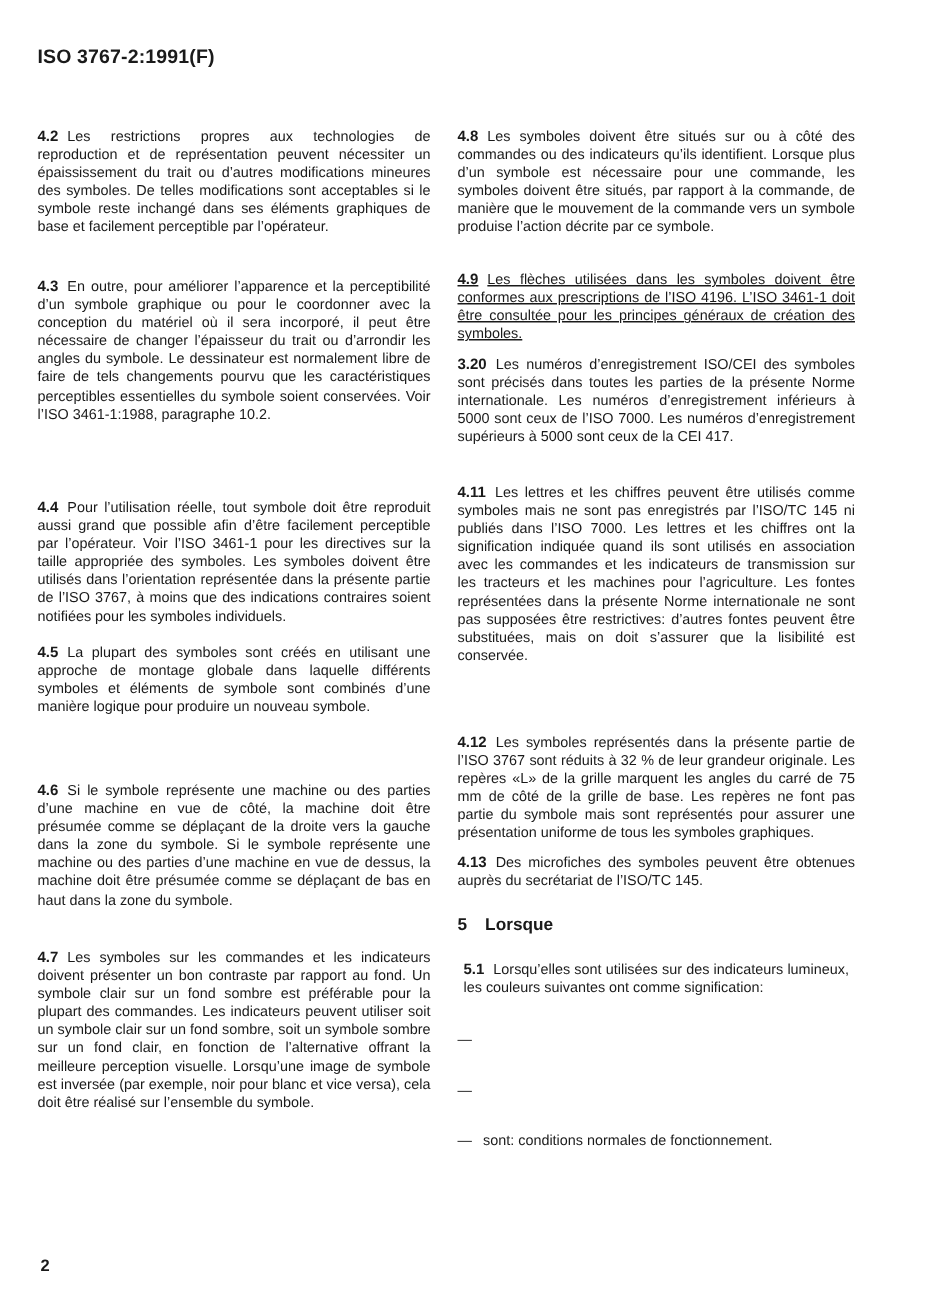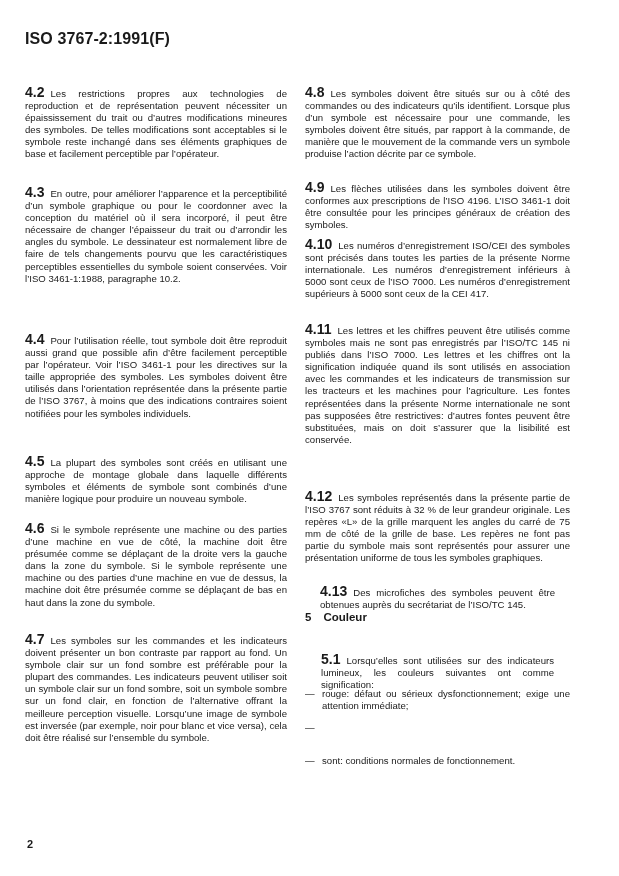--- a/index.html
+++ b/index.html
@@ -2,31 +2,31 @@
 <html><head>
   <meta charset="utf-8">
   <style>
     html, body { margin: 0; padding: 0; background: #ffffff; }
     body {
       width: 619px; height: 876px; position: relative; overflow: hidden;
       font-family: "Liberation Sans", sans-serif; color: #1a1a1a;
     }
     .header {
       position: absolute; left: 25px; top: 30px;
-      font-size: 16px; font-weight: bold; letter-spacing: 0.1px; text-align: center;
+      font-size: 13px; font-weight: bold; letter-spacing: 0.1px; text-align: center;
     }
     .col { position: absolute; width: 262px; }
     .col-left { left: 25px; }
     .col-right { left: 305px; width: 265px; }
     .para {
       position: absolute; left: 0; right: 0;
       font-size: 9.6px; line-height: 12.1px; text-align: justify;
       hyphens: manual;
     }
-    .num { font-weight: bold; font-size: 14px; margin-right: 6px; }
+    .num { font-weight: bold; font-size: 10px; margin-right: 6px; }
     .section-title {
       position: absolute; left: 0;
       font-size: 11.5px; font-weight: bold;
     }
     .section-title .snum { margin-right: 12px; }
     .list-item {
       position: absolute; left: 0; right: 0;
       font-size: 9.6px; line-height: 12.1px;
       padding-left: 17px; text-align: justify;
     }
@@ -38,35 +38,35 @@
   </style>
 </head>
 <body>
 
 <div class="header">ISO 3767-2:1991(F)</div>
 
 <div class="col col-left">
   <p class="para" style="top:86px;margin:0;"><span class="num">4.2</span><span>Les restrictions propres aux technologies de reproduction et de représentation peuvent nécessiter un épaississement du trait ou d’autres modifications mineures des symboles. De telles modifications sont acceptables si le symbole reste inchangé dans ses éléments graphiques de base et facilement perceptible par l’opérateur.</span></p>
   <p class="para" style="top:186px;margin:0;"><span class="num">4.3</span><span>En outre, pour améliorer l’apparence et la perceptibilité d’un symbole graphique ou pour le coordonner avec la conception du matériel où il sera incorporé, il peut être nécessaire de changer l’épaisseur du trait ou d’arrondir les angles du symbole. Le dessinateur est normalement libre de faire de tels changements pourvu que les caractéristiques perceptibles essentielles du symbole soient conservées. Voir l’ISO 3461-1:1988, paragraphe 10.2.</span></p>
   <p class="para" style="top:333px;margin:0;"><span class="num">4.4</span><span>Pour l’utilisation réelle, tout symbole doit être reproduit aussi grand que possible afin d’être facilement perceptible par l’opérateur. Voir l’ISO 3461-1 pour les directives sur la taille appropriée des symboles. Les symboles doivent être utilisés dans l’orientation représentée dans la présente partie de l’ISO 3767, à moins que des indications contraires soient notifiées pour les symboles individuels.</span></p>
-  <p class="para" style="top:455px;margin:0;"><span class="num">4.5</span><span>La plupart des symboles sont créés en utilisant une approche de montage globale dans laquelle différents symboles et éléments de symbole sont combinés d’une manière logique pour produire un nouveau symbole.</span></p>
+  <p class="para" style="top:430px;margin:0;"><span class="num">4.5</span><span>La plupart des symboles sont créés en utilisant une approche de montage globale dans laquelle différents symboles et éléments de symbole sont combinés d’une manière logique pour produire un nouveau symbole.</span></p>
   <p class="para" style="top:522px;margin:0;"><span class="num">4.6</span><span>Si le symbole représente une machine ou des parties d’une machine en vue de côté, la machine doit être présumée comme se déplaçant de la droite vers la gauche dans la zone du symbole. Si le symbole représente une machine ou des parties d’une machine en vue de dessus, la machine doit être présumée comme se déplaçant de bas en haut dans la zone du symbole.</span></p>
   <p class="para" style="top:633px;margin:0;"><span class="num">4.7</span><span>Les symboles sur les commandes et les indicateurs doivent présenter un bon contraste par rapport au fond. Un symbole clair sur un fond sombre est préférable pour la plupart des commandes. Les indicateurs peuvent utiliser soit un symbole clair sur un fond sombre, soit un symbole sombre sur un fond clair, en fonction de l’alternative offrant la meilleure perception visuelle. Lorsqu’une image de symbole est inversée (par exemple, noir pour blanc et vice versa), cela doit être réalisé sur l’ensemble du symbole.</span></p>
 </div>
 
 <div class="col col-right">
   <p class="para" style="top:86px;margin:0;"><span class="num">4.8</span><span>Les symboles doivent être situés sur ou à côté des commandes ou des indicateurs qu’ils identifient. Lorsque plus d’un symbole est nécessaire pour une commande, les symboles doivent être situés, par rapport à la commande, de manière que le mouvement de la commande vers un symbole produise l’action décrite par ce symbole.</span></p>
-  <p class="para" style="top:181px;margin:0;"><span class="num">4.9</span><span>Les flèches utilisées dans les symboles doivent être conformes aux prescriptions de l’ISO 4196. L’ISO 3461-1 doit être consultée pour les principes généraux de création des symboles.</span></p>
-  <p class="para" style="top:238px;margin:0;"><span class="num">4.10</span><span>Les numéros d’enregistrement ISO/CEI des symboles sont précisés dans toutes les parties de la présente Norme internationale. Les numéros d’enregistrement inférieurs à 5000 sont ceux de l’ISO 7000. Les numéros d’enregistrement supérieurs à 5000 sont ceux de la CEI 417.</span></p>
+  <p class="para" style="top:181px;margin:0;text-decoration:underline;"><span class="num">4.9</span><span>Les flèches utilisées dans les symboles doivent être conformes aux prescriptions de l’ISO 4196. L’ISO 3461-1 doit être consultée pour les principes généraux de création des symboles.</span></p>
+  <p class="para" style="top:238px;margin:0;"><span class="num">3.20</span><span>Les numéros d’enregistrement ISO/CEI des symboles sont précisés dans toutes les parties de la présente Norme internationale. Les numéros d’enregistrement inférieurs à 5000 sont ceux de l’ISO 7000. Les numéros d’enregistrement supérieurs à 5000 sont ceux de la CEI 417.</span></p>
   <p class="para" style="top:323px;margin:0;"><span class="num">4.11</span><span>Les lettres et les chiffres peuvent être utilisés comme symboles mais ne sont pas enregistrés par l’ISO/TC 145 ni publiés dans l’ISO 7000. Les lettres et les chiffres ont la signification indiquée quand ils sont utilisés en association avec les commandes et les indicateurs de transmission sur les tracteurs et les machines pour l’agriculture. Les fontes représentées dans la présente Norme internationale ne sont pas supposées être restrictives: d’autres fontes peuvent être substituées, mais on doit s’assurer que la lisibilité est conservée.</span></p>
   <p class="para" style="top:490px;margin:0;"><span class="num">4.12</span><span>Les symboles représentés dans la présente partie de l’ISO 3767 sont réduits à 32 % de leur grandeur originale. Les repères «L» de la grille marquent les angles du carré de 75 mm de côté de la grille de base. Les repères ne font pas partie du symbole mais sont représentés pour assurer une présentation uniforme de tous les symboles graphiques.</span></p>
-  <p class="para" style="top:570px;margin:15px;"><span class="num">4.13</span><span>Des microfiches des symboles peuvent être obtenues auprès du secrétariat de l’ISO/TC 145.</span></p>
+  <p class="para" style="top:570px;margin:0;"><span class="num">4.13</span><span>Des microfiches des symboles peuvent être obtenues auprès du secrétariat de l’ISO/TC 145.</span></p>
 
-  <div class="section-title" style="top:611px;"><span class="snum">5</span><span>Couleur</span></div>
+  <div class="section-title" style="top:611px;"><span class="snum">5</span><span>Lorsque</span></div>
 
-  <p class="para" style="top:637px;margin:16px;"><span class="num">5.1</span><span>Lorsqu’elles sont utilisées sur des indicateurs lumineux, les couleurs suivantes ont comme signification:</span></p>
+  <p class="para" style="top:637px;margin:4px;"><span class="num">5.1</span><span>Lorsqu’elles sont utilisées sur des indicateurs lumineux, les couleurs suivantes ont comme signification:</span></p>
 
-  <div class="list-item" style="top:688px;"><span class="dash">—</span><span>rouge: défaut ou sérieux dysfonctionnement; exige une attention immédiate;</span></div>
+  <div class="list-item" style="top:688px;"><span class="dash">—</span></div>
   <div class="list-item" style="top:722px;"><span class="dash">—</span></div>
   <div class="list-item" style="top:755px;"><span class="dash">—</span><span>sont: conditions normales de fonctionnement.</span></div>
 </div>
 
 <div class="page-num">2</div>
 
 </body></html>

